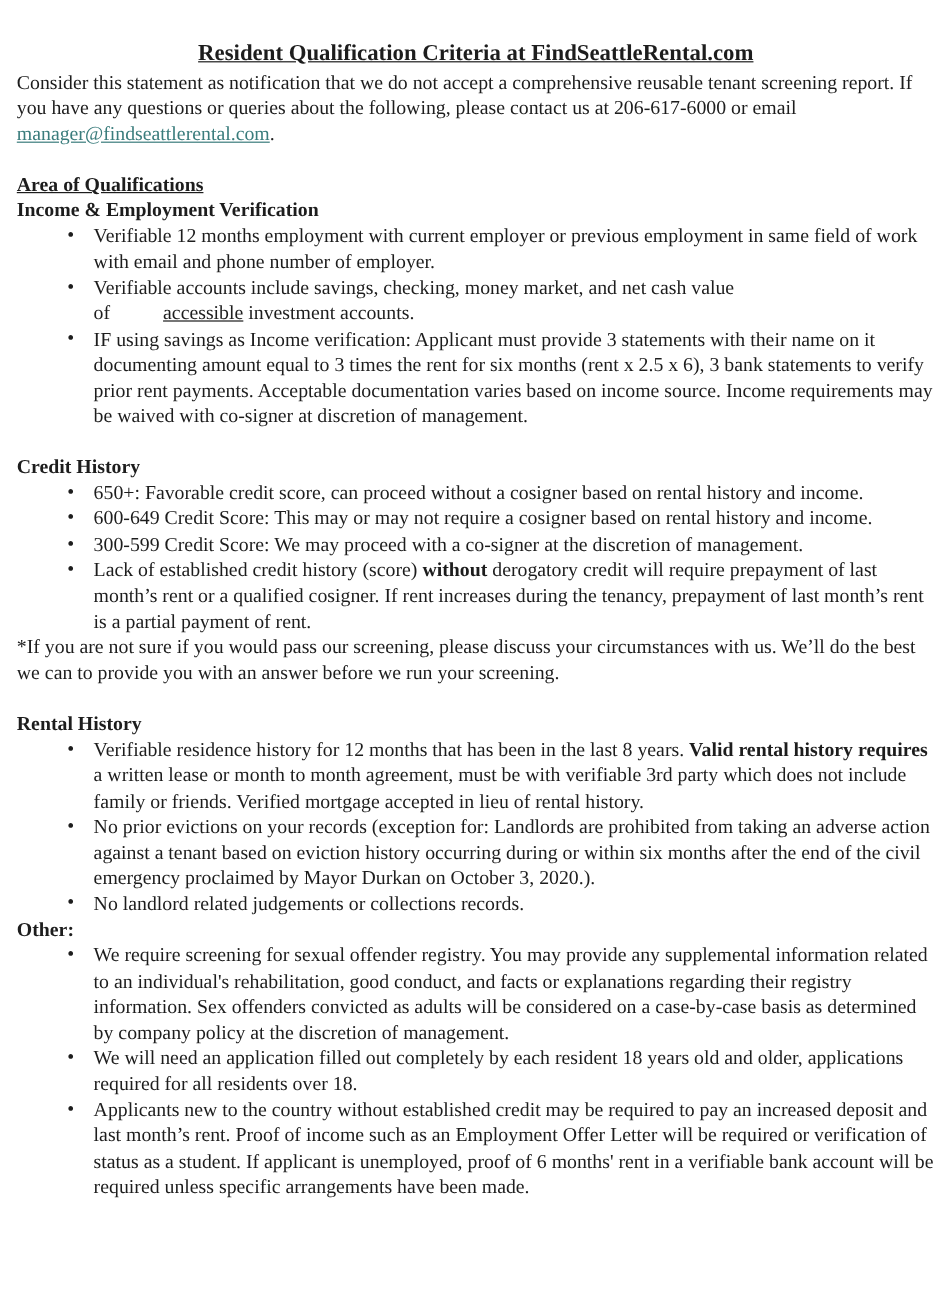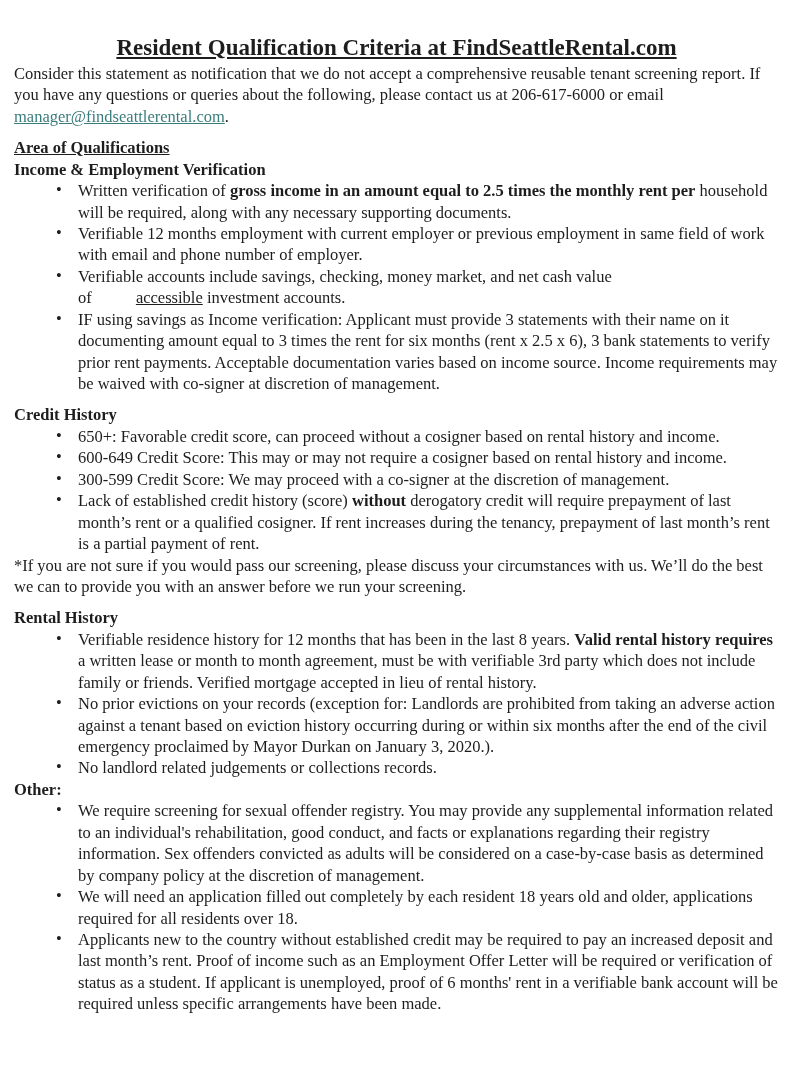--- a/index.html
+++ b/index.html
@@ -11,30 +11,30 @@
   .page{
     box-sizing:border-box;
     width:793px;height:1080px;
     padding:33px 14px 0 14px;
     font-family:"Liberation Serif","DejaVu Serif",serif;
     font-size:16.5px;
     line-height:1.3;
     color:#1d1d1d;
   }
   .title{
-    font-size:23px;
+    font-size:19px;
     font-weight:bold;
     text-decoration:underline;
     text-align:center;
     margin:0;
   }
   p{margin:0;}
   .heading{font-weight:bold;margin:0;font-size:inherit;}
   .underlined{text-decoration:underline;}
-  .mt{margin-top:10px;}
+  .mt{margin-top:21px;}
   ul{margin:0;padding:0 0 0 34px;list-style:none;}
   li{position:relative;padding-left:30px;}
   li::before{
     content:"\2022";
     position:absolute;
     left:8px;top:-1px;
   }
   .b{font-weight:bold;}
   .u{text-decoration:underline;margin-left:40px;}
   .email-link{
@@ -49,39 +49,38 @@
 <div class="page" style="color: rgb(29, 29, 29);">
 
   <h1 class="title">Resident Qualification Criteria at FindSeattleRental.com</h1>
 
   <p><span>Consider this statement as notification that we do not accept a comprehensive reusable tenant screening report. If you have any questions or queries about the following, please contact us at 206-617-6000 or email </span><a class="email-link">manager@findseattlerental.com</a><span>.</span></p>
 
   <h2 class="heading underlined mt">Area of Qualifications</h2>
 
   <h3 class="heading">Income &amp; Employment Verification</h3>
   <ul>
-    <li><span>Written verification of </span><span class="b">gross income in an amount equal to 2.5 times the monthly rent per</span><span> household will be required, along with any necessary supporting documents.</span></li>
     <li><span>Verifiable 12 months employment with current employer or previous employment in same field of work with email and phone number of employer.</span></li>
     <li><span>Verifiable accounts include savings, checking, money market, and net cash value</span><br><span>of </span><span class="u">accessible</span><span> investment accounts.</span></li>
     <li><span>IF using savings as Income verification: Applicant must provide 3 statements with their name on it documenting amount equal to 3 times the rent for six months (rent x 2.5 x 6), 3 bank statements to verify prior rent payments. Acceptable documentation varies based on income source. Income requirements may be waived with co-signer at discretion of management.</span></li>
   </ul>
 
   <h3 class="heading mt">Credit History</h3>
   <ul>
     <li><span>650+: Favorable credit score, can proceed without a cosigner based on rental history and income.</span></li>
     <li><span>600-649 Credit Score: This may or may not require a cosigner based on rental history and income.</span></li>
     <li><span>300-599 Credit Score: We may proceed with a co-signer at the discretion of management.</span></li>
     <li><span>Lack of established credit history (score) </span><span class="b">without</span><span> derogatory credit will require prepayment of last month’s rent or a qualified cosigner. If rent increases during the tenancy, prepayment of last month’s rent is a partial payment of rent.</span></li>
   </ul>
   <p>*If you are not sure if you would pass our screening, please discuss your circumstances with us. We’ll do the best we can to provide you with an answer before we run your screening.</p>
 
   <h3 class="heading mt">Rental History</h3>
   <ul>
     <li><span>Verifiable residence history for 12 months that has been in the last 8 years. </span><span class="b">Valid rental history requires</span><span> a written lease or month to month agreement, must be with verifiable 3rd party which does not include family or friends. Verified mortgage accepted in lieu of rental history.</span></li>
-    <li><span>No prior evictions on your records (exception for: Landlords are prohibited from taking an adverse action against a tenant based on eviction history occurring during or within six months after the end of the civil emergency proclaimed by Mayor Durkan on January 3, 2020.).</span></li>
+    <li><span>No prior evictions on your records (exception for: Landlords are prohibited from taking an adverse action against a tenant based on eviction history occurring during or within six months after the end of the civil emergency proclaimed by Mayor Durkan on October 3, 2020.).</span></li>
     <li><span>No landlord related judgements or collections records.</span></li>
   </ul>
 
   <h3 class="heading">Other:</h3>
   <ul>
     <li><span>We require screening for sexual offender registry. You may provide any supplemental information related to an individual's rehabilitation, good conduct, and facts or explanations regarding their registry information. Sex offenders convicted as adults will be considered on a case-by-case basis as determined by company policy at the discretion of management.</span></li>
     <li><span>We will need an application filled out completely by each resident 18 years old and older, applications required for all residents over 18.</span></li>
     <li><span>Applicants new to the country without established credit may be required to pay an increased deposit and last month’s rent. Proof of income such as an Employment Offer Letter will be required or verification of status as a student. If applicant is unemployed, proof of 6 months' rent in a verifiable bank account will be required unless specific arrangements have been made.</span></li>
   </ul>
 

